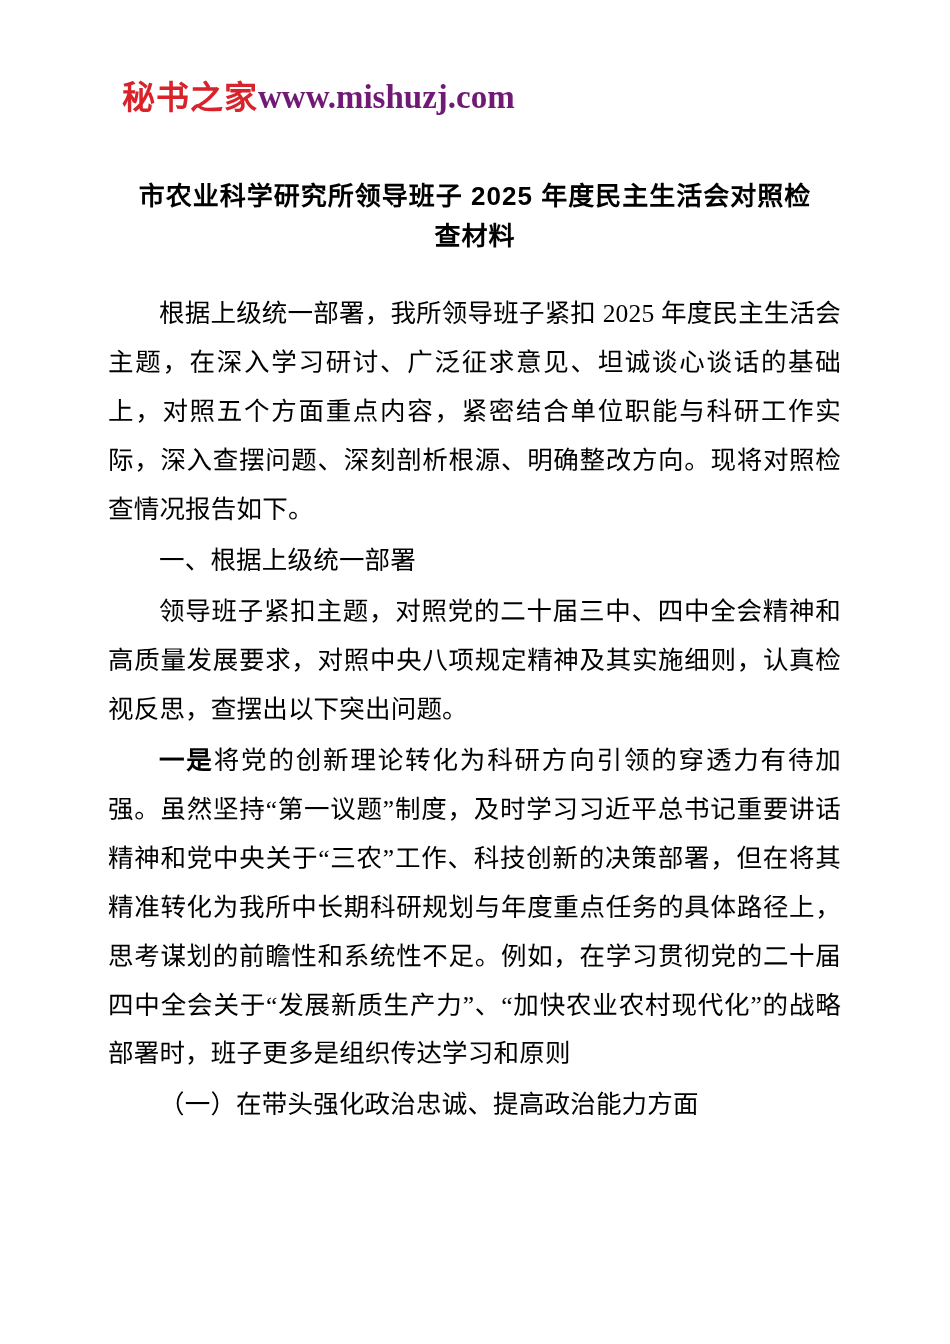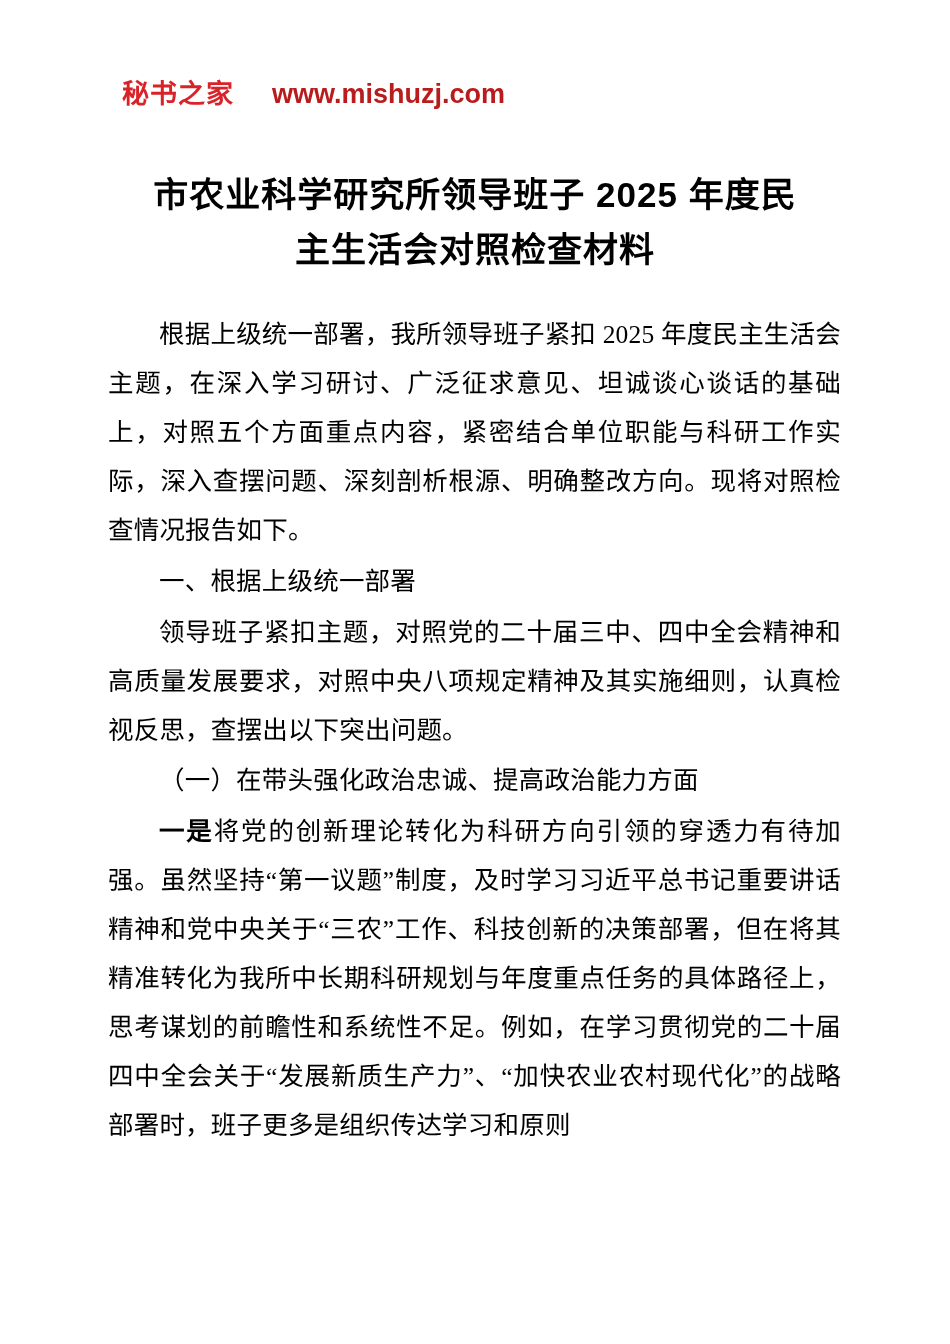--- a/index.html
+++ b/index.html
@@ -22,48 +22,46 @@
     padding: 78px 108px 0 108px;
     position: relative;
   }
   
   .banner {
     display: flex;
     align-items: flex-start;
     justify-content: flex-start;
     font-family: "Liberation Sans", "DejaVu Sans", sans-serif;
     font-weight: bold;
-    font-size: 27px;
+    font-size: 33px;
     line-height: 1.2;
     margin-left: 14px;
     margin-bottom: 58px;
     white-space: nowrap;
-    gap: 32px;
   }
   .banner .brand {
     color: #d8232a;
     letter-spacing: 1px;
   }
   .banner .tagline {
     color: #1a1a1a;
     letter-spacing: 0px;
   }
   .banner .site {
-    color: #b91c1c;
-    font-family: Liberation Sans, sans-serif;
+    color: #701a75;
+    font-family: Liberation Serif, serif;
     font-weight: bold;
-    margin-left: 6px;
     letter-spacing: 0px;
   }
 
   
   .doc-title {
     font-family: "Liberation Sans", "DejaVu Sans", sans-serif;
     font-weight: bold;
-    font-size: 35px;
+    font-size: 26px;
     line-height: 1.55;
     text-align: center;
     letter-spacing: 1px;
     margin: 0 28px 34px 28px;
   }
 
   
   .para {
     font-size: 25.5px;
     line-height: 1.92;
@@ -85,17 +83,17 @@
   <div class="banner">
     <span class="brand">秘书之家</span>
     <span class="site">www.mishuzj.com</span>
   </div>
 
   <h1 class="doc-title">市农业科学研究所领导班子 2025 年度民主生活会对照检查材料</h1>
 
   <p class="para">根据上级统一部署，我所领导班子紧扣 2025 年度民主生活会主题，在深入学习研讨、广泛征求意见、坦诚谈心谈话的基础上，对照五个方面重点内容，紧密结合单位职能与科研工作实际，深入查摆问题、深刻剖析根源、明确整改方向。现将对照检查情况报告如下。</p>
   <p class="para">一、根据上级统一部署</p>
   <p class="para">领导班子紧扣主题，对照党的二十届三中、四中全会精神和高质量发展要求，对照中央八项规定精神及其实施细则，认真检视反思，查摆出以下突出问题。</p>
+  <p class="para"><span class="bold-lead">一是</span><span>将党的创新理论转化为科研方向引领的穿透力有待加强。虽然坚持“第一议题”制度，及时学习习近平总书记重要讲话精神和党中央关于“三农”工作、科技创新的决策部署，但在将其精准转化为我所中长期科研规划与年度重点任务的具体路径上，思考谋划的前瞻性和系统性不足。例如，在学习贯彻党的二十届四中全会关于“发展新质生产力”、“加快农业农村现代化”的战略部署时，班子更多是组织传达学习和原则</span></p>
+
   <p class="para">（一）在带头强化政治忠诚、提高政治能力方面</p>
-
-  <p class="para"><span class="bold-lead">一是</span><span>将党的创新理论转化为科研方向引领的穿透力有待加强。虽然坚持“第一议题”制度，及时学习习近平总书记重要讲话精神和党中央关于“三农”工作、科技创新的决策部署，但在将其精准转化为我所中长期科研规划与年度重点任务的具体路径上，思考谋划的前瞻性和系统性不足。例如，在学习贯彻党的二十届四中全会关于“发展新质生产力”、“加快农业农村现代化”的战略部署时，班子更多是组织传达学习和原则</span></p>
 
 </div>
 
 </body></html>

